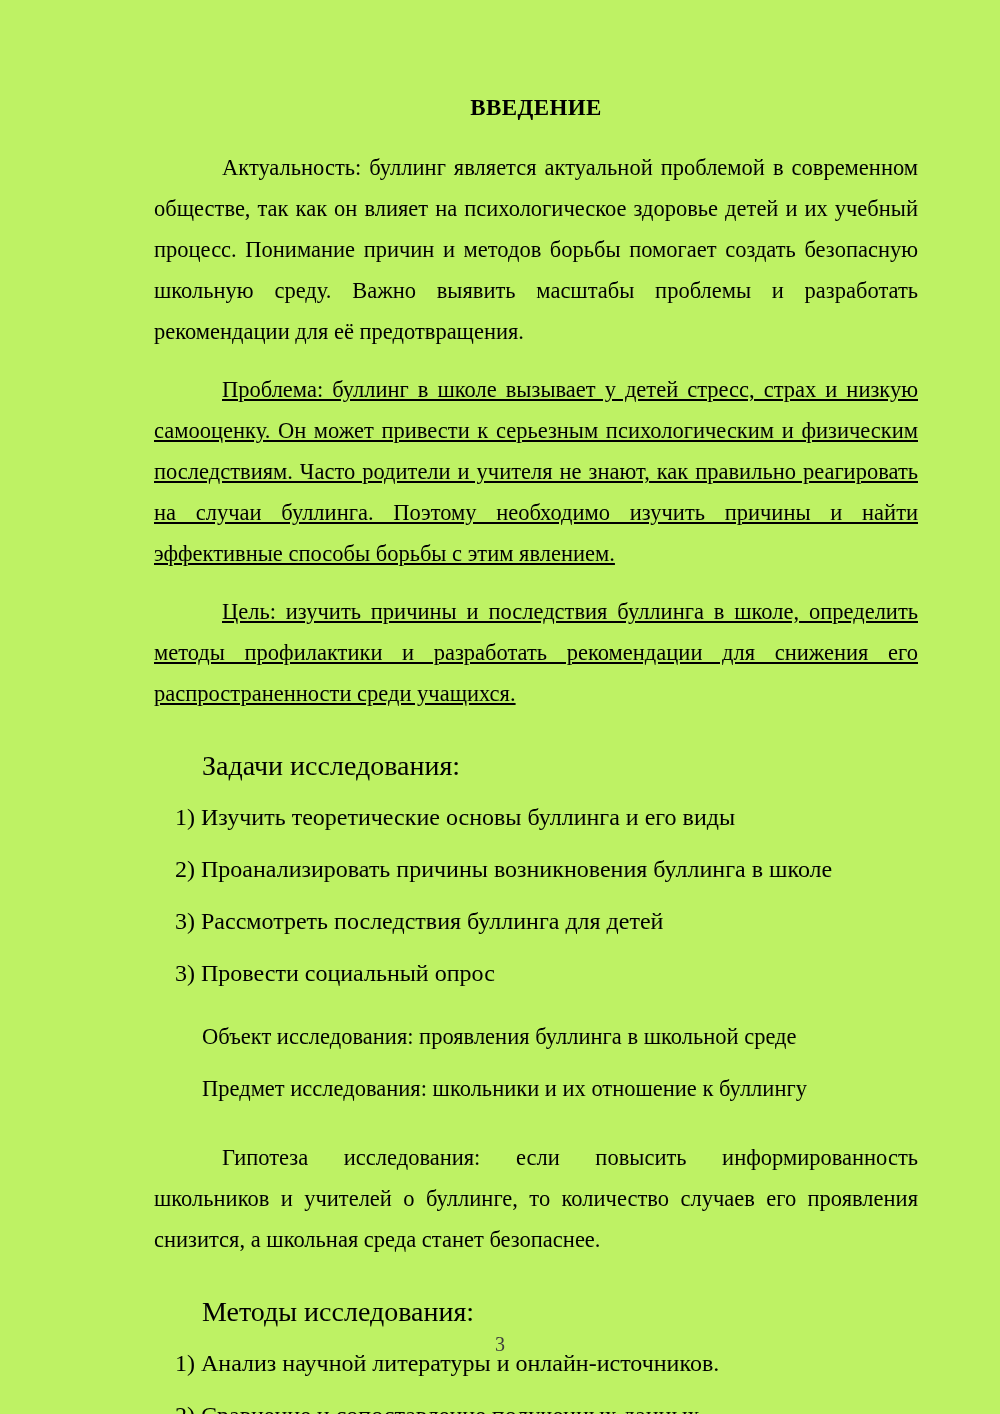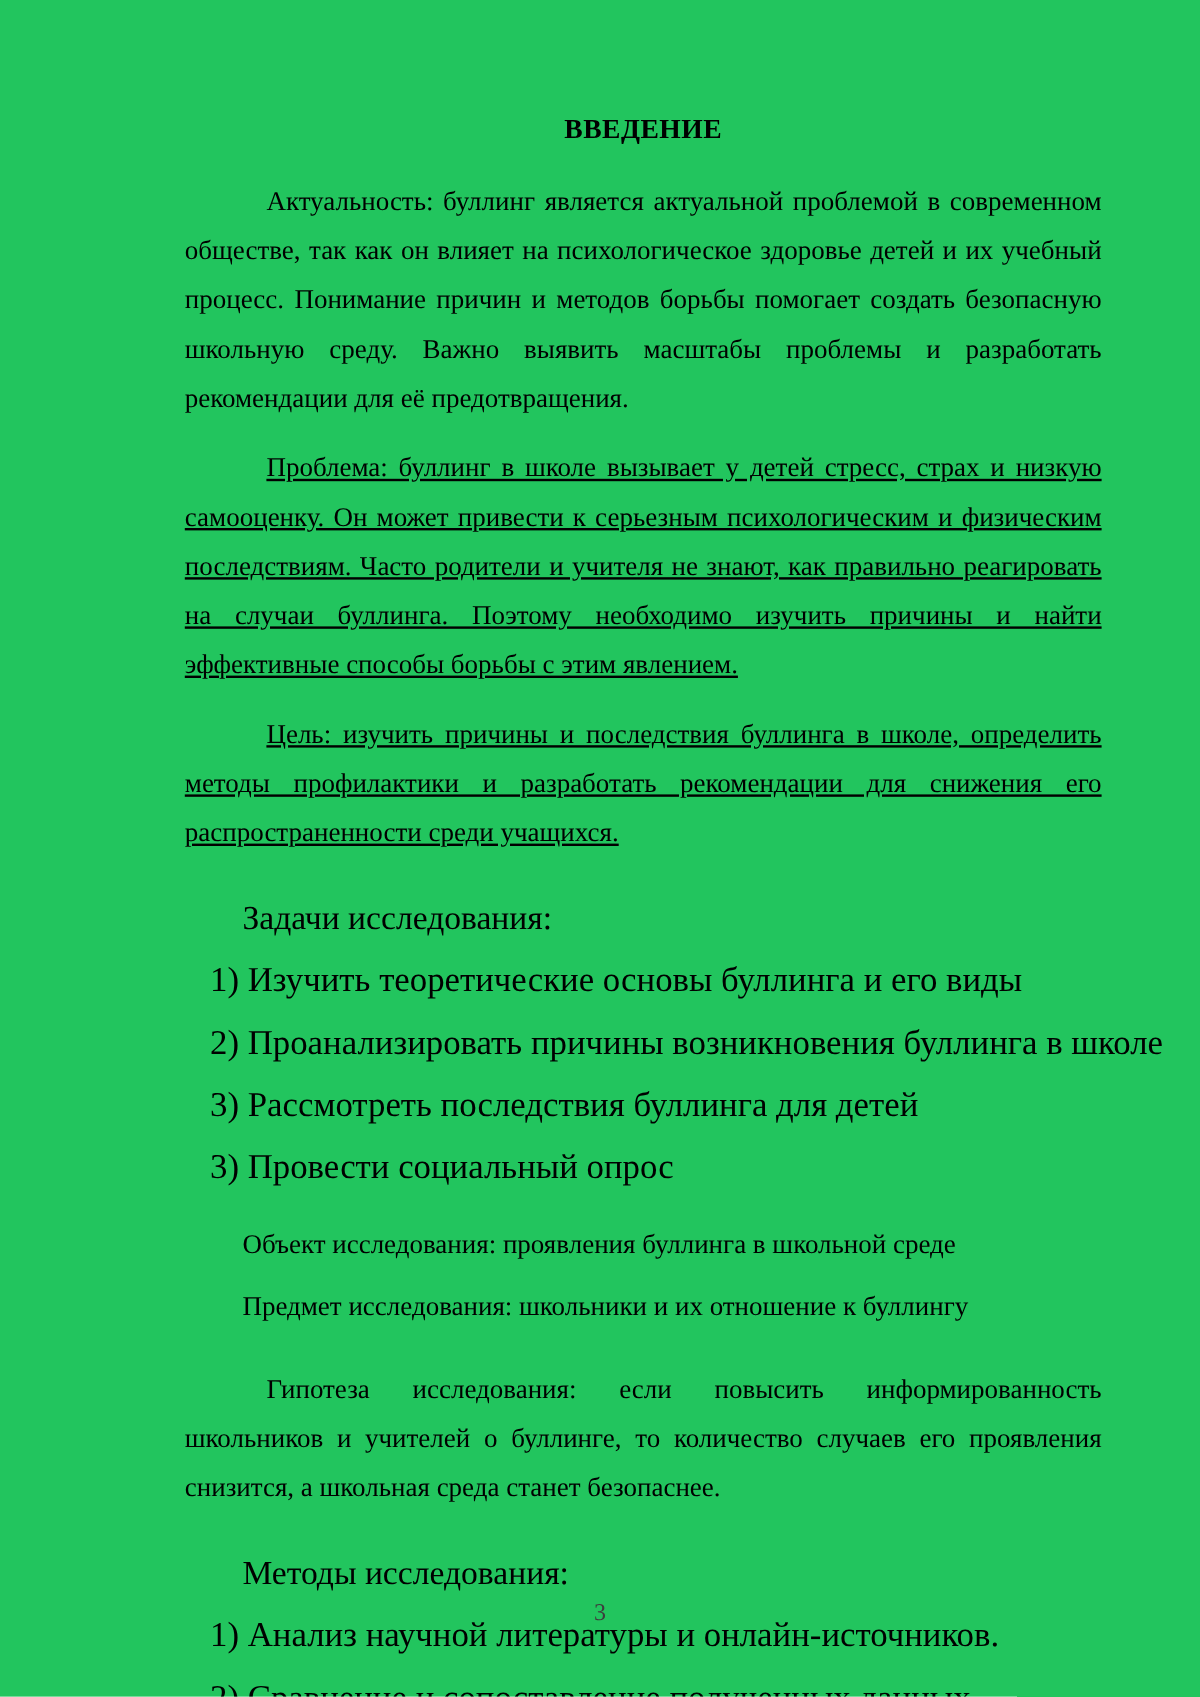--- a/index.html
+++ b/index.html
@@ -12,21 +12,21 @@
   body {
     font-family: "Liberation Serif", "DejaVu Serif", serif;
     color: #000000;
   }
 
   .page {
     position: relative;
     width: 1000px;
     height: 1414px;
     margin: 0 auto;
-    background: #22c55e;
+    background: #bef264;
     box-sizing: border-box;
     overflow: hidden;
   }
 
   
   .content {
     position: absolute;
     left: 137px;
     top: 0;
     width: 798px;
@@ -66,21 +66,21 @@
   .sub-head {
     font-size: 28px;
     line-height: 41px;
     margin: 0;
     padding-left: 65px;
     text-align: left;
   }
 
   
   .list-line {
-    font-size: 29px;
+    font-size: 24px;
     line-height: 41px;
     margin: 0;
     padding-left: 38px;
     text-align: left;
     white-space: nowrap;
   }
 
   
   .indent-line {
     font-size: 22.5px;

